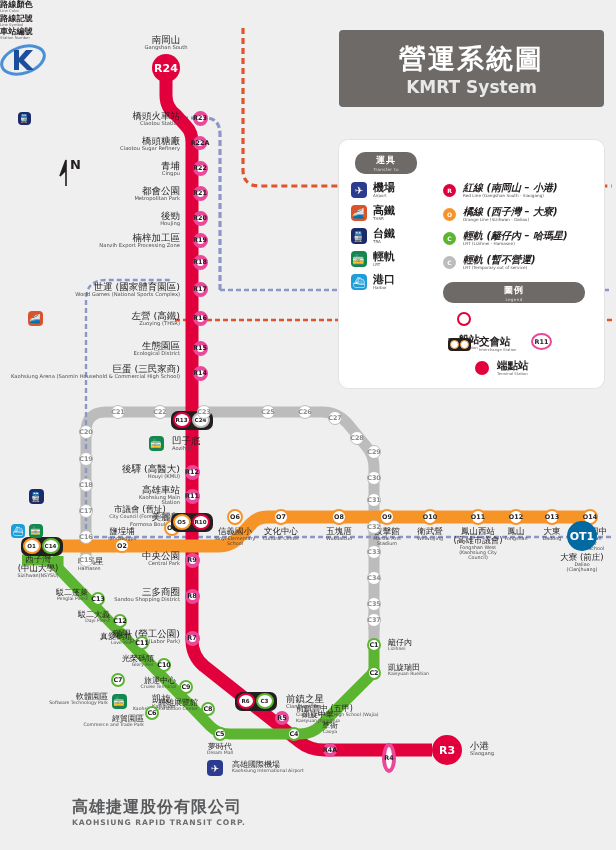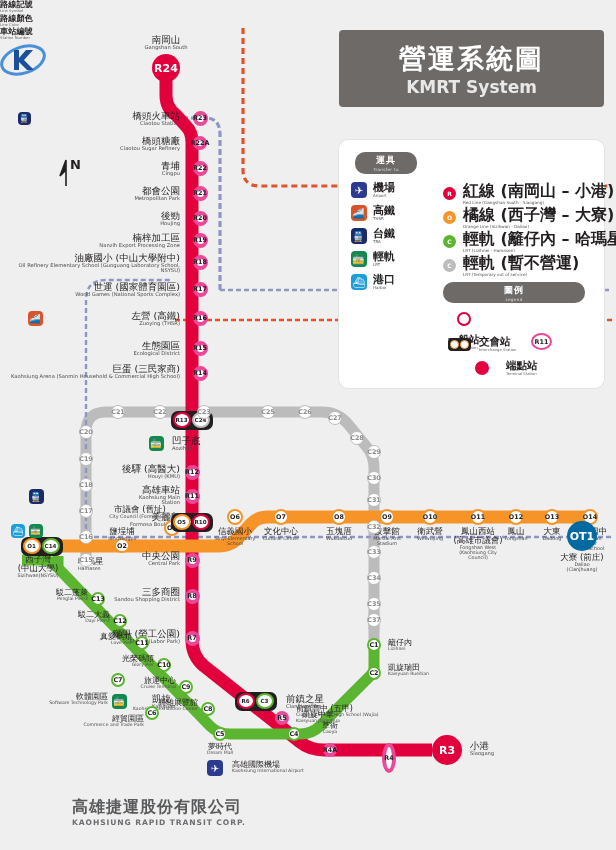--- a/index.html
+++ b/index.html
@@ -48,21 +48,21 @@
   .pill .p2{color:#dcdcdc;font-size:4.2px;letter-spacing:.3px;}
 
   .lgrow{position:absolute;display:flex;align-items:center;}
   .lgicon{width:16px;height:16px;border-radius:4px;display:flex;
           align-items:center;justify-content:center;color:#fff;font-size:10px;}
   .lgtxt .t1{font-size:11px;font-weight:bold;color:#231f20;line-height:1;}
   .lgtxt .t2{font-size:4px;color:#555;line-height:1.3;}
 
   .lndot{width:13px;height:13px;border-radius:50%;display:flex;align-items:center;
          justify-content:center;color:#fff;font-size:6px;font-weight:bold;}
-  .lntxt .n1{font-size:16px;font-weight:bold;color:#231f20;line-height:1.1;white-space:nowrap;}
+  .lntxt .n1{font-size:10px;font-weight:bold;color:#231f20;line-height:1.1;white-space:nowrap;font-style:italic;}
   .lntxt .n2{font-size:4.2px;color:#555;line-height:1.2;white-space:nowrap;}
 
   .ring{width:14px;height:14px;border-radius:50%;border:2.2px solid #e2003c;box-sizing:border-box;}
   .solidd{width:14px;height:14px;border-radius:50%;background:#e2003c;}
   .xf2{width:23px;height:13px;background:#231f20;border-radius:4px;
        display:flex;align-items:center;justify-content:center;gap:1px;}
   .xf2 i{width:9px;height:9px;border-radius:50%;background:#fff;border:1.6px solid #f79428;box-sizing:border-box;display:block;}
 
   .cal .c1{font-size:7.5px;font-weight:bold;color:#231f20;line-height:1.1;white-space:nowrap;}
   .cal .c2{font-size:3.8px;color:#666;line-height:1.2;white-space:nowrap;}
@@ -125,24 +125,20 @@
     <div class="stn r-stn ta-r" style="top: 211px; right: 436px;">
       <div class="zh">後勁</div>
       <div class="en" style="white-space: pre-line;">Houjing</div>
     </div>
     <div class="code red" style="left: 192.5px; top: 232.5px; width: 15px; height: 15px; font-size: 6.4px;">R19</div>
     <div class="stn r-stn ta-r" style="top: 233px; right: 436px;">
       <div class="zh">楠梓加工區</div>
       <div class="en" style="white-space: pre-line;">Nanzih Export Processing Zone</div>
     </div>
     <div class="code red" style="left: 192.5px; top: 254.5px; width: 15px; height: 15px; font-size: 6.4px;">R18</div>
-    <div class="stn r-stn ta-r" style="top: 253px; right: 436px;">
-      <div class="zh">油廠國小 (中山大學附中)</div>
-      <div class="en" style="white-space: pre-line;">Oil Refinery Elementary School (Guoguang Laboratory School, NSYSU)</div>
-    </div>
     <div class="code red" style="left: 192.5px; top: 281.5px; width: 15px; height: 15px; font-size: 6.4px;">R17</div>
     <div class="stn r-stn ta-r" style="top: 282px; right: 436px;">
       <div class="zh">世運 (國家體育園區)</div>
       <div class="en" style="white-space: pre-line;">World Games (National Sports Complex)</div>
     </div>
     <div class="code red" style="left: 192.5px; top: 310.5px; width: 15px; height: 15px; font-size: 6.4px;">R16</div>
     <div class="stn r-stn ta-r" style="top: 311px; right: 436px;">
       <div class="zh">左營 (高鐵)</div>
       <div class="en" style="white-space: pre-line;">Zuoying (THSR)</div>
     </div>
@@ -490,35 +486,35 @@
     <div class="lgrow" style="left: 448px; top: 336px; gap: 8px;">
       <div class="xf2">
         <i></i>
         <i></i>
       </div>
       <div class="cal">
         <div class="c1" style="font-size: 10.5px;">交會站</div>
         <div class="c2">Interchange Station</div>
       </div>
     </div>
-    <div class="lgrow" style="left: 448px; top: 360px; gap: 17px; padding-left: 27px;">
+    <div class="lgrow" style="left: 448px; top: 360px; gap: 8px; padding-left: 27px;">
       <div class="solidd"></div>
       <div class="cal">
         <div class="c1" style="font-size: 10.5px;">端點站</div>
         <div class="c2">Terminal Station</div>
       </div>
     </div>
     <div class="code red" style="left: 531px; top: 333px; width: 21px; height: 17px; font-size: 6.4px; border-width: 2px;">R11</div>
+    <div class="cal" style="left: 562px; top: 334px;">
+      <div class="c1" style="font-size: 8.2px;">路線顏色</div>
+      <div class="c2">Line Color</div>
+    </div>
     <div class="cal" style="left: 562px; top: 316px;">
       <div class="c1" style="font-size: 8.2px;">路線記號</div>
       <div class="c2">Line Symbol</div>
-    </div>
-    <div class="cal" style="left: 562px; top: 334px;">
-      <div class="c1" style="font-size: 8.2px;">路線顏色</div>
-      <div class="c2">Line Color</div>
     </div>
     <div class="cal" style="left: 562px; top: 352px;">
       <div class="c1" style="font-size: 8.2px;">車站編號</div>
       <div class="c2">Station Number</div>
     </div>
     <div style="left: 20px; top: 795px; width: 46px; height: 38px;"><svg width="46" height="38" viewBox="0 0 46 38">
         <ellipse cx="23" cy="19" rx="22" ry="13" fill="none" stroke="#4a90d9" stroke-width="3" transform="rotate(-18 23 19)"></ellipse>
         <path d="M14 9 L14 29 L19 29 L19 21 L27 29 L34 29 L24 19 L33 9 L26 9 L19 17 L19 9 Z" fill="#1b4f9c"></path>
       </svg></div>
     <div class="foot" style="left: 72px; top: 797px;">

